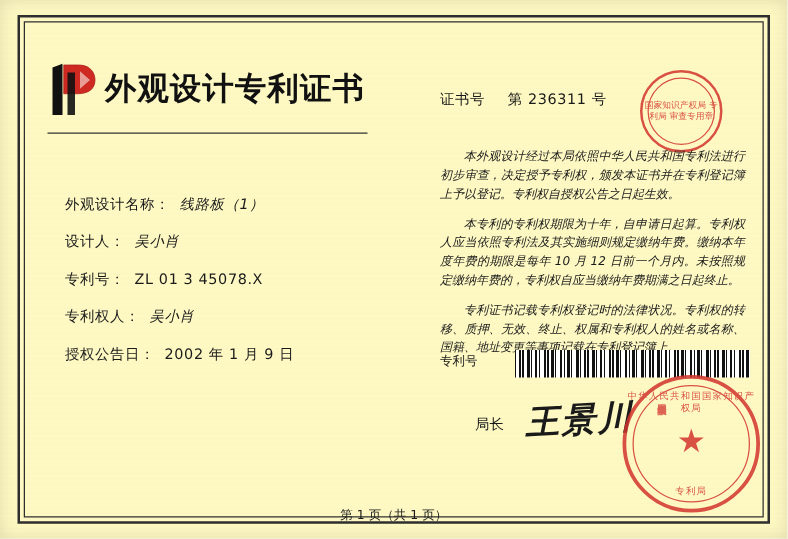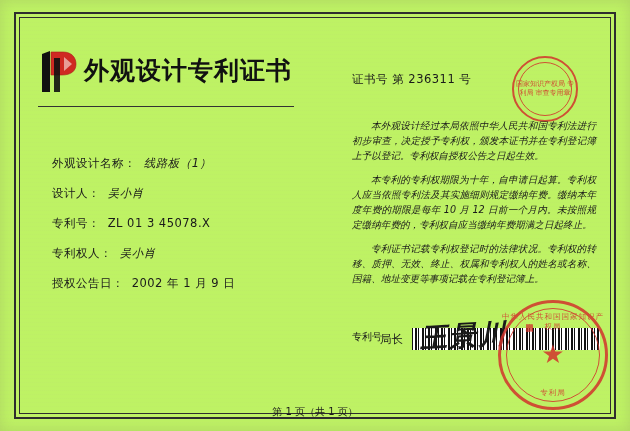--- a/index.html
+++ b/index.html
@@ -10,21 +10,21 @@
   body {
     width: 630px;
     height: 431px;
     font-family: "DejaVu Sans", sans-serif;
     overflow: hidden;
   }
   #cert {
     position: relative;
     width: 630px;
     height: 431px;
-    background: #bef264;
+    background: #fef9c3;
     box-sizing: border-box;
   }
   
   #cert::before{
     content:"";
     position:absolute;
     left:0; top:0; right:0; bottom:0;
     box-shadow: inset 0 0 14px rgba(120,110,90,0.22);
     pointer-events:none;
   }
@@ -114,21 +114,21 @@
   
   .certno {
     position: absolute;
     left: 352px;
     top: 72px;
     font-size: 11.5px;
     color: #1a1a1a;
     white-space: nowrap;
     letter-spacing: 0.5px;
   }
-  .certno .val { margin-left: 0; }
+  .certno .val { margin-left: 14px; }
 
   
   .body-text {
     position: absolute;
     left: 352px;
     top: 118px;
     width: 244px;
     font-size: 9.6px;
     line-height: 15px;
     color: #1a1a1a;
@@ -143,21 +143,20 @@
   
   .patentno-row {
     position: absolute;
     left: 352px;
     top: 282px;
     width: 250px;
     height: 22px;
     font-size: 10px;
     color: #1a1a1a;
     white-space: nowrap;
-    margin-top: 48px;
   }
   .barcode {
     position: absolute;
     left: 60px;
     top: -2px;
     width: 188px;
     height: 22px;
     background-image: repeating-linear-gradient(
       to right,
       #111 0px, #111 1px, #fff 1px, #fff 3px,

